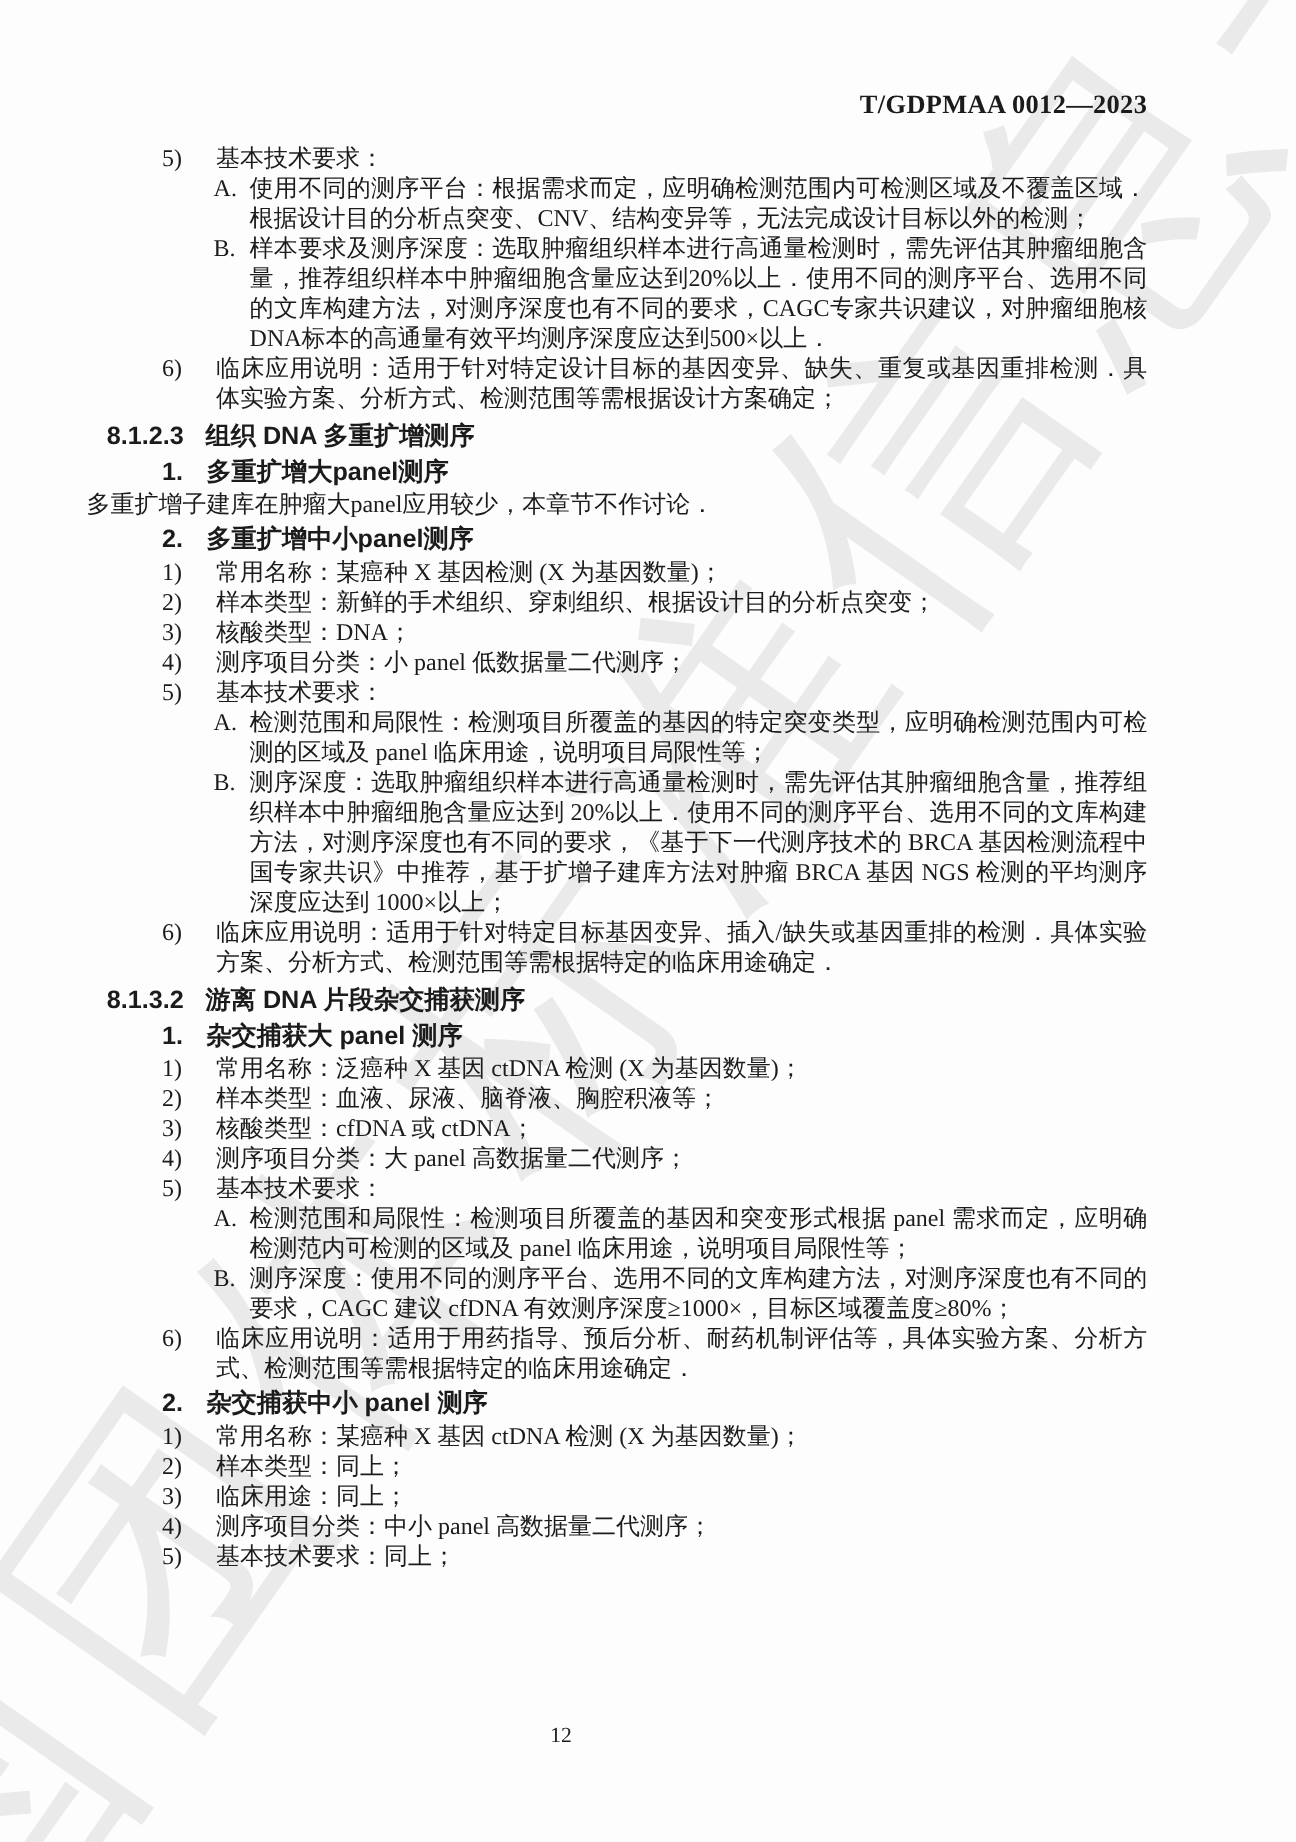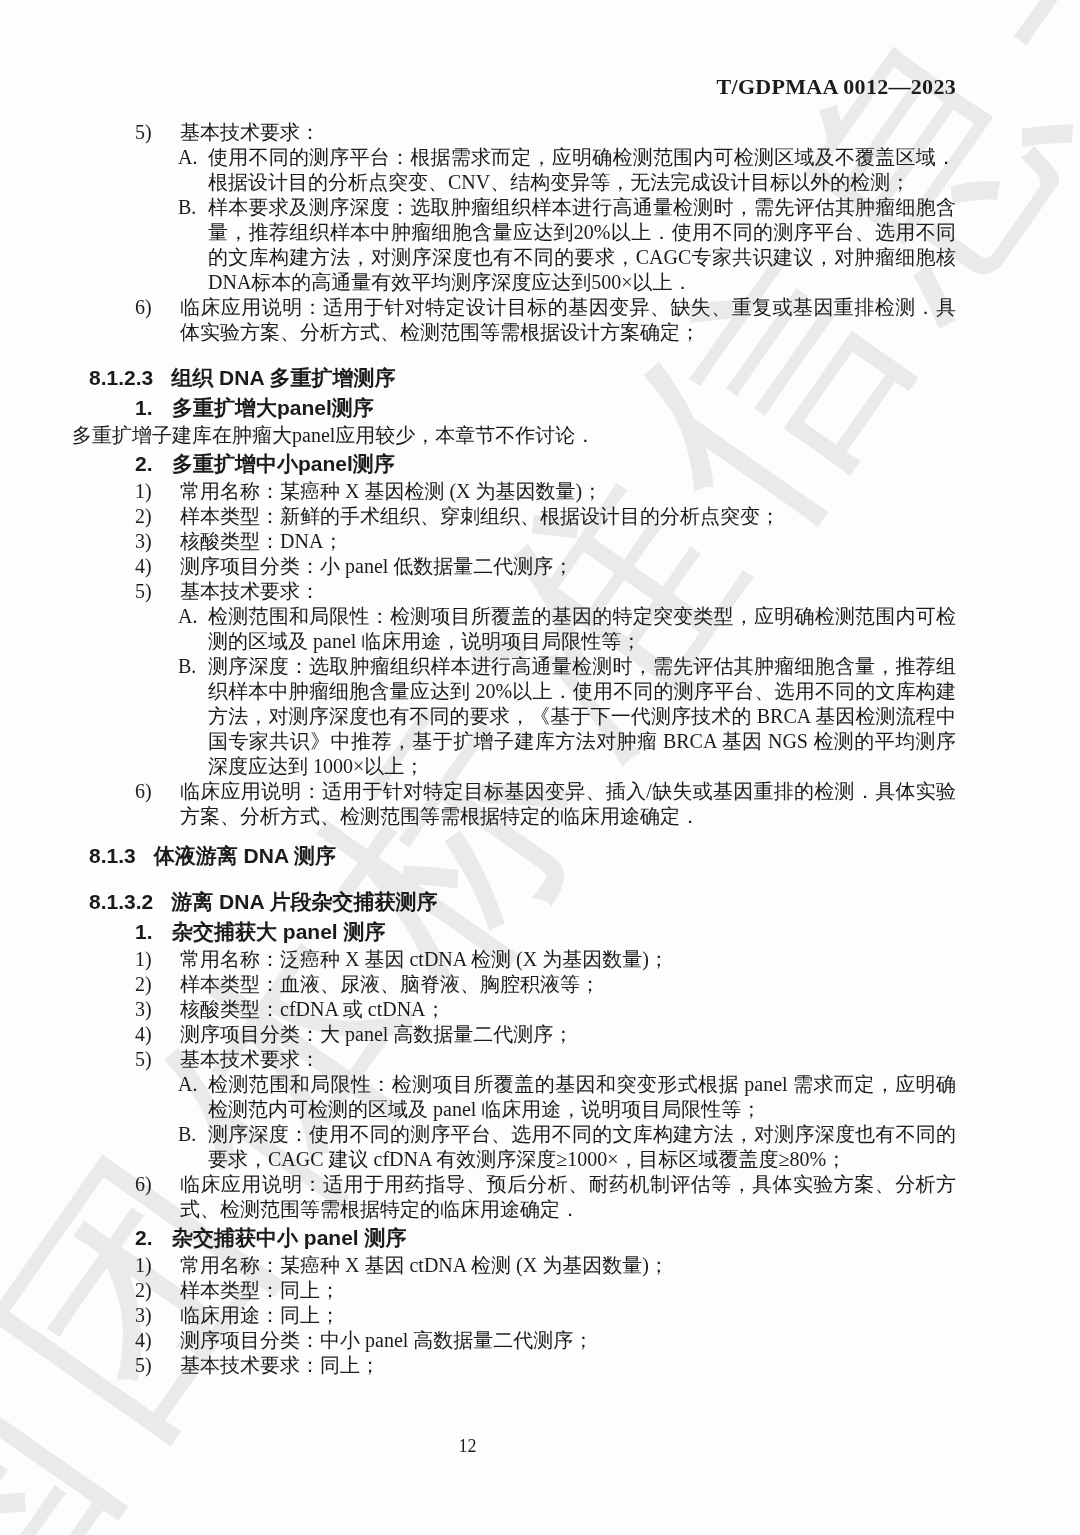--- a/index.html
+++ b/index.html
@@ -28,21 +28,21 @@
   .sub>.marker{flex:0 0 30px}
   .para{margin-left:72px;text-align:justify}
   .txt{flex:1;text-align:justify}
   .h2,.h3,.hnum{
     display:flex;font-family:"Liberation Sans","DejaVu Sans",sans-serif;
     font-weight:700;font-size:21px;line-height:26px;
   }
   .h2,.h3{margin-left:89px}
   .h2>.marker,.h3>.marker{margin-right:18px;flex:none}
   .h2{margin-top:14px;margin-bottom:9px}
-  .h3{margin-top:20px;margin-bottom:4px}
+  .h3{margin-top:6px;margin-bottom:4px}
   .hnum{margin-left:135px;margin-top:3px;margin-bottom:2px}
   .hnum>.marker{flex:0 0 37px}
   .page-num{
     position:absolute;top:1436px;left:0;width:935px;text-align:center;
     font-size:18px;z-index:1;
   }
 </style>
 </head>
 <body>
 
@@ -105,24 +105,20 @@
       <span class="txt">检测范围和局限性：检测项目所覆盖的基因的特定突变类型，应明确检测范围内可检测的区域及 panel 临床用途，说明项目局限性等；</span>
     </div>
     <div class="blk sub">
       <span class="marker">B.</span>
       <span class="txt">测序深度：选取肿瘤组织样本进行高通量检测时，需先评估其肿瘤细胞含量，推荐组织样本中肿瘤细胞含量应达到 20%以上．使用不同的测序平台、选用不同的文库构建方法，对测序深度也有不同的要求，《基于下一代测序技术的 BRCA 基因检测流程中国专家共识》中推荐，基于扩增子建库方法对肿瘤 BRCA 基因 NGS 检测的平均测序深度应达到 1000×以上；</span>
     </div>
     <div class="blk item">
       <span class="marker">6)</span>
       <span class="txt">临床应用说明：适用于针对特定目标基因变异、插入/缺失或基因重排的检测．具体实验方案、分析方式、检测范围等需根据特定的临床用途确定．</span>
     </div>
-    <div class="blk h2">
-      <span class="marker">8.1.3</span>
-      <span class="txt">体液游离 DNA 测序</span>
-    </div>
     <div class="blk h3">
       <span class="marker">8.1.3.2</span>
       <span class="txt">游离 DNA 片段杂交捕获测序</span>
     </div>
     <div class="blk hnum">
       <span class="marker">1.</span>
       <span class="txt">杂交捕获大 panel 测序</span>
     </div>
     <div class="blk item">
       <span class="marker">1)</span>

